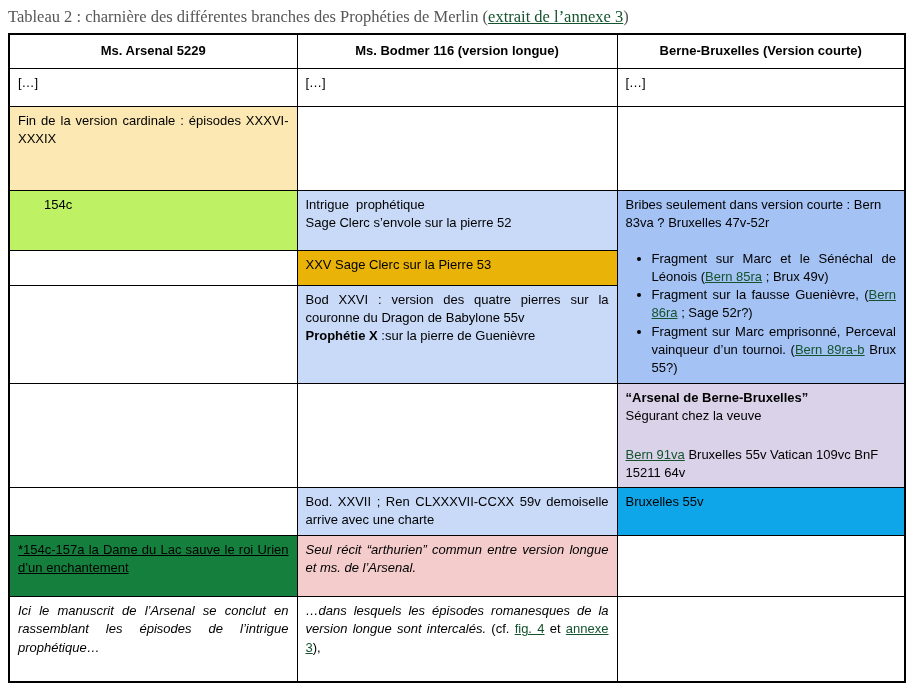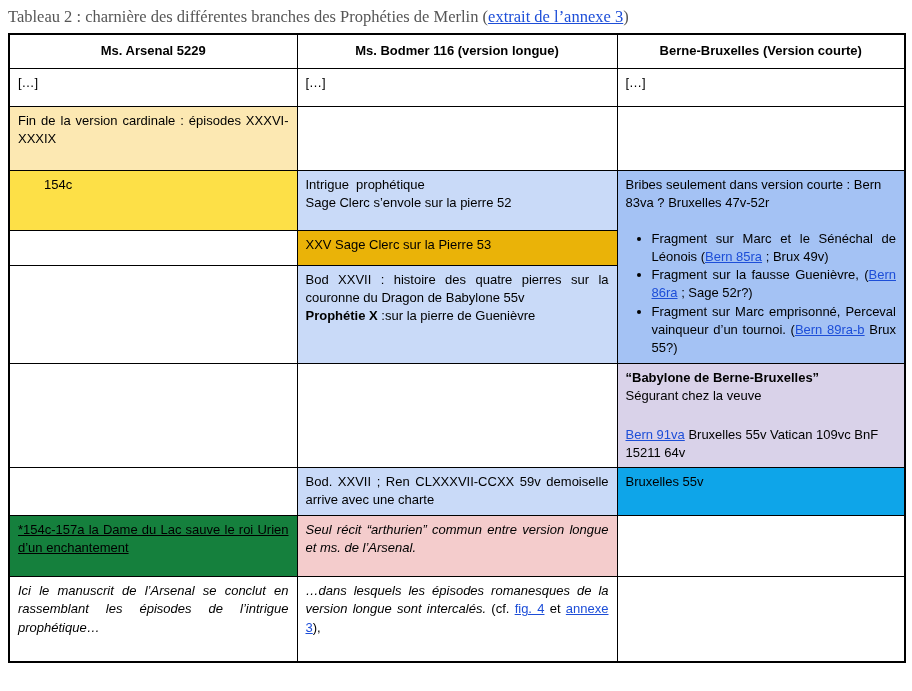--- a/index.html
+++ b/index.html
@@ -3,28 +3,28 @@
 <meta charset="utf-8">
 <style>
   html,body{margin:0;padding:0;background:#ffffff;}
   body{width:912px;height:691px;font-family:"Liberation Sans",sans-serif;color:#000;}
   .caption{font-family:"Liberation Serif",serif;font-size:16.5px;color:#565656;margin:7px 0 6px 8px;}
   .caption .lnk{font-family:"Liberation Serif",serif;}
   table{border-collapse:collapse;table-layout:fixed;width:896px;margin:0 0 0 8px;border:2px solid #000;}
   col.c1{width:288px}col.c2{width:320px}col.c3{width:288px}
   th,td{border:1.5px solid #000;vertical-align:top;padding:5px 8px;font-size:13px;line-height:1.4;word-wrap:break-word;margin-left:17px;}
   th{text-align:center;font-weight:bold;vertical-align:middle;padding:6px 4px;}
-  tr.h-head{height:34px}tr.h-r1{height:38px}tr.h-r2{height:64px}tr.h-r3{height:60px}
+  tr.h-head{height:34px}tr.h-r1{height:38px}tr.h-r2{height:84px}tr.h-r3{height:60px}
   tr.h-r4{height:35px}tr.h-r5{height:98px}tr.h-r6{height:100px}tr.h-r7{height:48px}
   tr.h-r8{height:61px}tr.h-r9{height:85px}
   .just{text-align:justify;}
   .ital{font-style:italic;}
   .bold{font-weight:bold;}
   .pre{white-space:pre-wrap;}
-  .lnk{color:#1d4ed8;text-decoration:underline;cursor:pointer;}
+  .lnk{color:#14532d;text-decoration:underline;cursor:pointer;}
   ul.frags{margin:18px 0 0 0;padding-left:26px;}
   ul.frags li{text-align:justify;margin:0;padding:0;}
   .gap{height:21px;}
 </style>
 </head>
 <body>
 
 <div class="caption">
   <span>Tableau 2 : charnière des différentes branches des Prophéties de Merlin (</span><span class="lnk">extrait de l’annexe 3</span><span>)</span>
 </div>
@@ -49,21 +49,21 @@
     <td>[…]</td>
   </tr>
 
   <tr class="h-r2">
     <td class="just" style="background-color: rgb(252, 232, 178);">Fin de la version cardinale : épisodes XXXVI-XXXIX</td>
     <td></td>
     <td></td>
   </tr>
 
   <tr class="h-r3">
-    <td style="background-color: #fde047; padding-left: 34px;">154c</td>
+    <td style="background-color: #bef264; padding-left: 34px;">154c</td>
     <td style="background-color: rgb(201, 218, 248);">
       <div class="pre">Intrigue  prophétique</div>
       <div>Sage Clerc s’envole sur la pierre 52</div>
     </td>
     <td rowspan="3" style="background-color: rgb(164, 194, 244);">
       <div>Bribes seulement dans version courte : Bern 83va ? Bruxelles 47v-52r</div>
       <ul class="frags">
         <li><span>Fragment sur Marc et le Sénéchal de Léonois (</span><span class="lnk">Bern 85ra</span><span> ; Brux 49v)</span></li>
         <li><span>Fragment sur la fausse Guenièvre, (</span><span class="lnk">Bern 86ra</span><span> ; Sage 52r?)</span></li>
         <li><span>Fragment sur Marc emprisonné, Perceval vainqueur d’un tournoi. (</span><span class="lnk">Bern 89ra-b</span><span> Brux 55?)</span></li>
@@ -72,30 +72,30 @@
   </tr>
 
   <tr class="h-r4">
     <td></td>
     <td style="background-color: #eab308;">XXV Sage Clerc sur la Pierre 53</td>
   </tr>
 
   <tr class="h-r5">
     <td></td>
     <td style="background-color: rgb(201, 218, 248);">
-      <div class="just">Bod XXVII : histoire des quatre pierres sur la couronne du Dragon de Babylone 55v</div>
+      <div class="just">Bod XXVI : version des quatre pierres sur la couronne du Dragon de Babylone 55v</div>
       <div><span class="bold">Prophétie X</span><span> :sur la pierre de Guenièvre</span></div>
     </td>
   </tr>
 
   <tr class="h-r6">
     <td></td>
     <td></td>
     <td style="background-color: rgb(217, 210, 233);">
-      <div class="bold">“Babylone de Berne-Bruxelles”</div>
+      <div class="bold">“Arsenal de Berne-Bruxelles”</div>
       <div>Ségurant chez la veuve</div>
       <div class="gap"></div>
       <div><span class="lnk">Bern 91va</span><span> Bruxelles 55v Vatican 109vc BnF 15211 64v</span></div>
     </td>
   </tr>
 
   <tr class="h-r7">
     <td></td>
     <td class="just" style="background-color: rgb(201, 218, 248);">Bod. XXVII ; Ren CLXXXVII-CCXX 59v demoiselle arrive avec une charte</td>
     <td style="background-color: #0ea5e9;">Bruxelles 55v</td>

